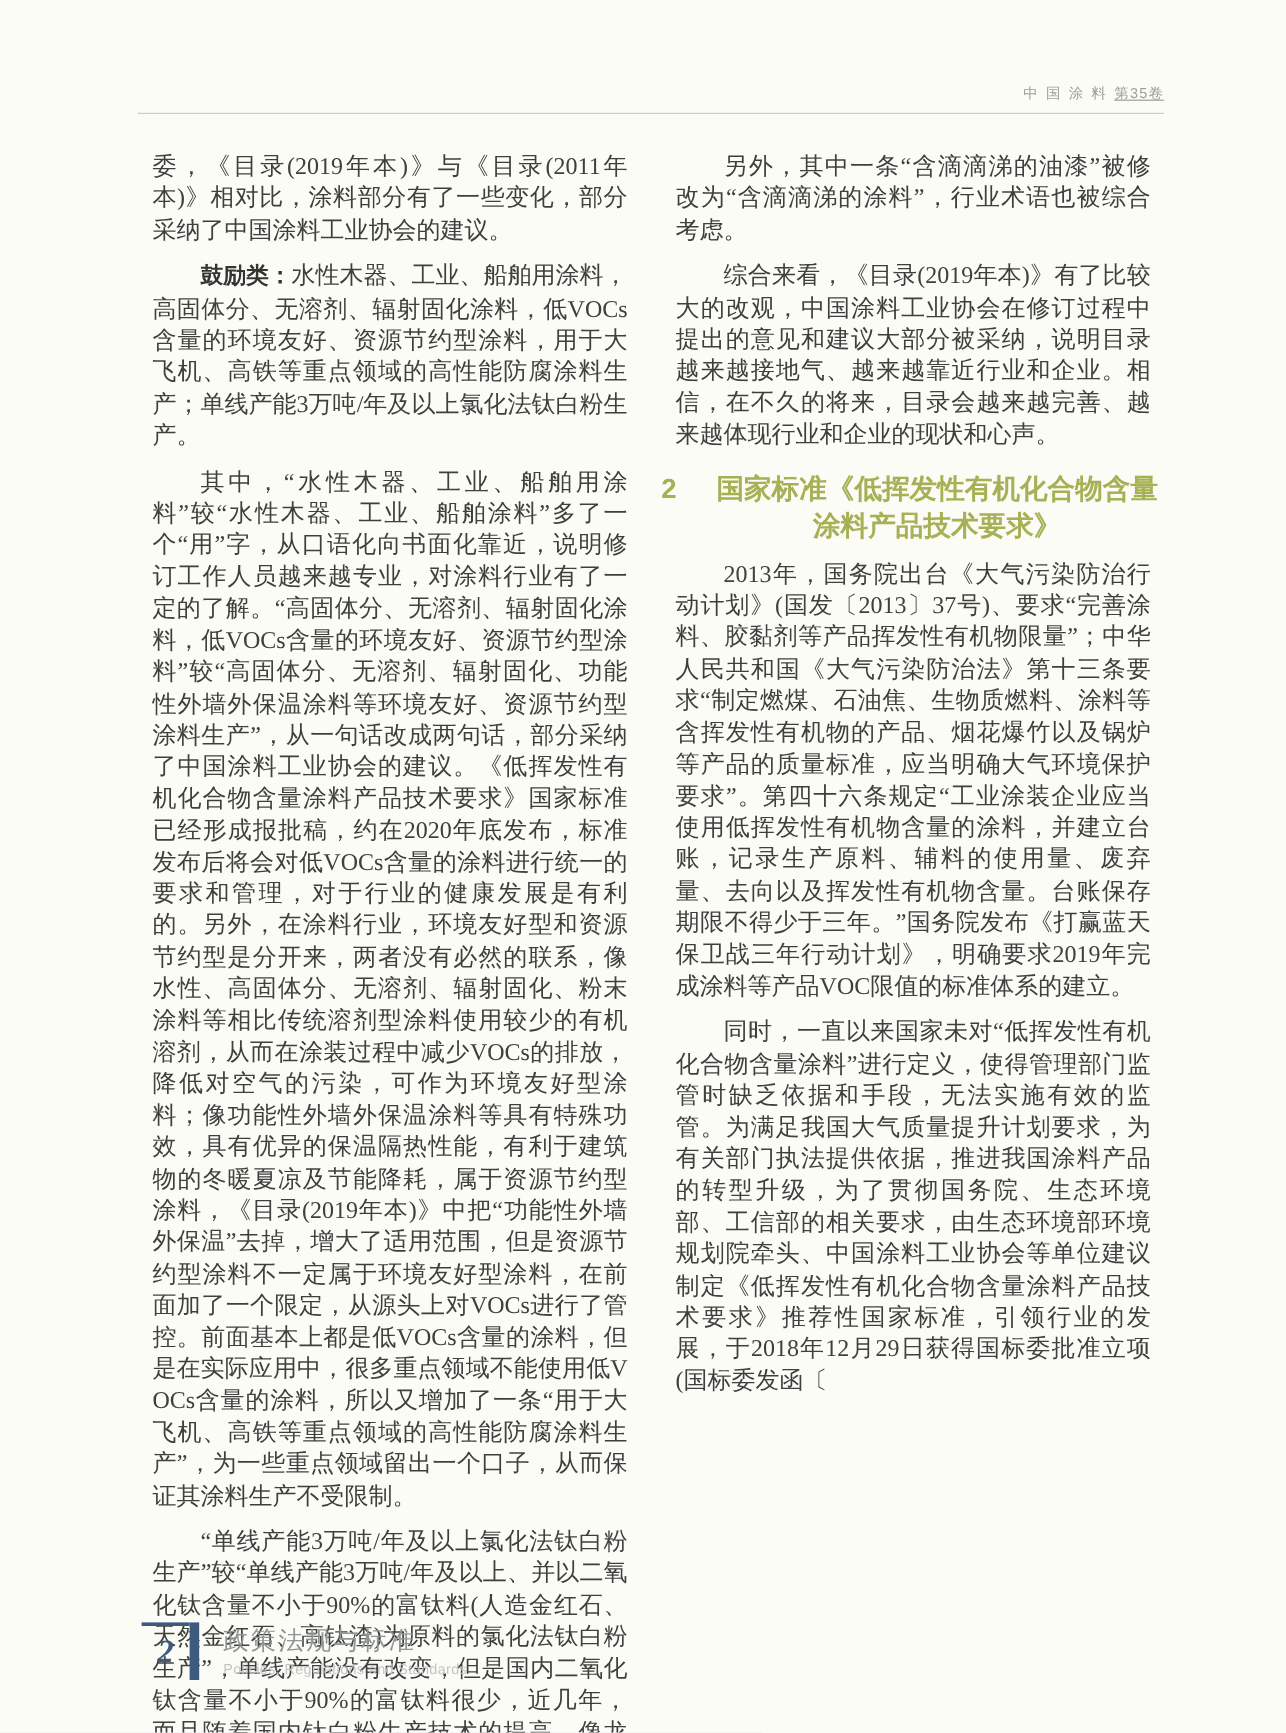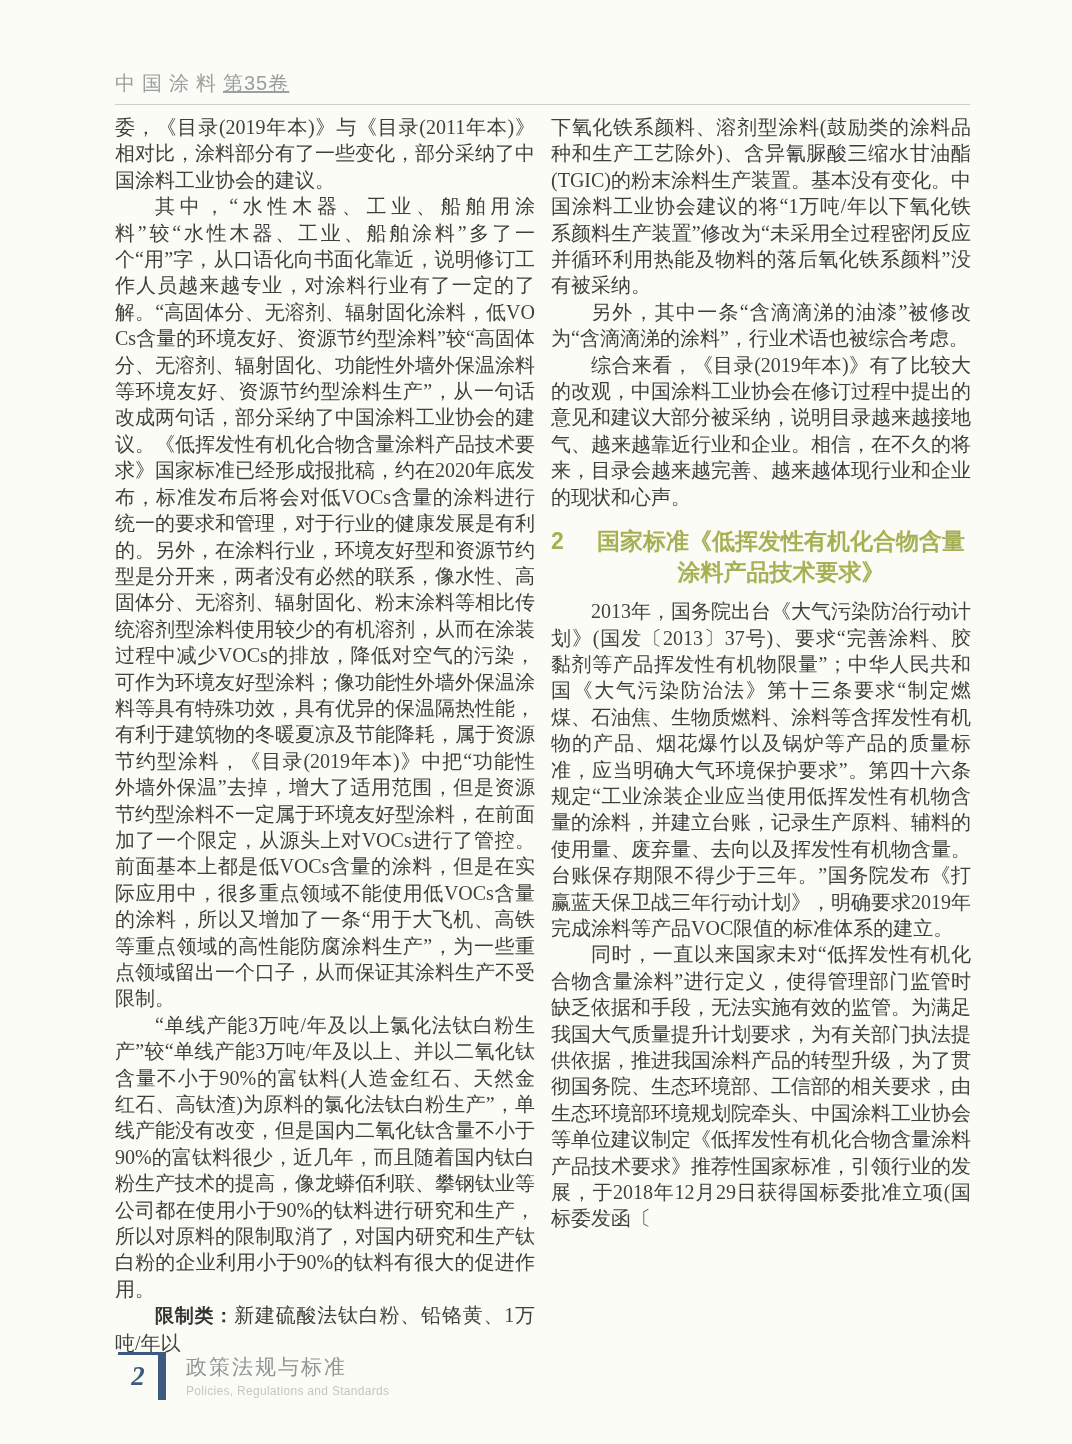--- a/index.html
+++ b/index.html
@@ -9,39 +9,39 @@
     margin:0 auto;
     background:#fcfcf7;
     font-family:"Liberation Serif","DejaVu Serif",serif;
     color:#3f3f3d;
     overflow:hidden;
   }
   
   .header{
     position:absolute;
     left:115px;right:102px;top:70px;
-    display:flex;justify-content:flex-start;align-items:flex-end;
+    display:flex;justify-content:flex-end;align-items:flex-end;
     padding-bottom:7px;
     border-bottom:1px solid #c9cfcc;
     font-family:"Liberation Sans","DejaVu Sans",sans-serif;
-    font-size:20px;color:#9aa09e;
+    font-size:12px;color:#9aa09e;
   }
   .header .journal{letter-spacing:7px;}
   .header .volume{letter-spacing:1px;text-decoration:underline;}
   
   .columns{
     position:absolute;
     left:115px;top:114px;
     width:856px;
     display:flex;
     gap:16px;
   }
   .col{width:420px;}
   .body-p{
-    margin:0;
+    margin:12px;
     font-size:20px;
     line-height:26.4px;
     text-align:justify;
     word-break:break-all;
   }
   .body-p.indent{text-indent:2em;}
   .lead{
     font-family:"Liberation Sans","DejaVu Sans",sans-serif;
     font-weight:bold;
     color:#343432;
@@ -100,27 +100,27 @@
 
   <div class="header">
     <span class="journal">中国涂料</span>
     <span class="volume">第35卷</span>
   </div>
 
   <div class="columns">
 
     <div class="col">
       <p class="body-p"><span>委，《目录(2019年本)》与《目录(2011年本)》相对比，涂料部分有了一些变化，部分采纳了中国涂料工业协会的建议。</span></p>
+      <p class="body-p indent"><span class="lead">鼓励类：</span><span>水性木器、工业、船舶用涂料，高固体分、无溶剂、辐射固化涂料，低VOCs含量的环境友好、资源节约型涂料，用于大飞机、高铁等重点领域的高性能防腐涂料生产；单线产能3万吨/年及以上氯化法钛白粉生产。</span></p>
       <p class="body-p indent"><span>其中，“水性木器、工业、船舶用涂料”较“水性木器、工业、船舶涂料”多了一个“用”字，从口语化向书面化靠近，说明修订工作人员越来越专业，对涂料行业有了一定的了解。“高固体分、无溶剂、辐射固化涂料，低VOCs含量的环境友好、资源节约型涂料”较“高固体分、无溶剂、辐射固化、功能性外墙外保温涂料等环境友好、资源节约型涂料生产”，从一句话改成两句话，部分采纳了中国涂料工业协会的建议。《低挥发性有机化合物含量涂料产品技术要求》国家标准已经形成报批稿，约在2020年底发布，标准发布后将会对低VOCs含量的涂料进行统一的要求和管理，对于行业的健康发展是有利的。另外，在涂料行业，环境友好型和资源节约型是分开来，两者没有必然的联系，像水性、高固体分、无溶剂、辐射固化、粉末涂料等相比传统溶剂型涂料使用较少的有机溶剂，从而在涂装过程中减少VOCs的排放，降低对空气的污染，可作为环境友好型涂料；像功能性外墙外保温涂料等具有特殊功效，具有优异的保温隔热性能，有利于建筑物的冬暖夏凉及节能降耗，属于资源节约型涂料，《目录(2019年本)》中把“功能性外墙外保温”去掉，增大了适用范围，但是资源节约型涂料不一定属于环境友好型涂料，在前面加了一个限定，从源头上对VOCs进行了管控。前面基本上都是低VOCs含量的涂料，但是在实际应用中，很多重点领域不能使用低VOCs含量的涂料，所以又增加了一条“用于大飞机、高铁等重点领域的高性能防腐涂料生产”，为一些重点领域留出一个口子，从而保证其涂料生产不受限制。</span></p>
       <p class="body-p indent"><span>“单线产能3万吨/年及以上氯化法钛白粉生产”较“单线产能3万吨/年及以上、并以二氧化钛含量不小于90%的富钛料(人造金红石、天然金红石、高钛渣)为原料的氯化法钛白粉生产”，单线产能没有改变，但是国内二氧化钛含量不小于90%的富钛料很少，近几年，而且随着国内钛白粉生产技术的提高，像龙蟒佰利联、攀钢钛业等公司都在使用小于90%的钛料进行研究和生产，所以对原料的限制取消了，对国内研究和生产钛白粉的企业利用小于90%的钛料有很大的促进作用。</span></p>
       <p class="body-p indent"><span class="lead">限制类：</span><span>新建硫酸法钛白粉、铅铬黄、1万吨/年以</span></p>
     </div>
 
     <div class="col">
-      <p class="body-p"><span>下氧化铁系颜料、溶剂型涂料(鼓励类的涂料品种和生产工艺除外)、含异氰脲酸三缩水甘油酯(TGIC)的粉末涂料生产装置。基本没有变化。中国涂料工业协会建议的将“1万吨/年以下氧化铁系颜料生产装置”修改为“未采用全过程密闭反应并循环利用热能及物料的落后氧化铁系颜料”没有被采纳。</span></p>
       <p class="body-p indent"><span>另外，其中一条“含滴滴涕的油漆”被修改为“含滴滴涕的涂料”，行业术语也被综合考虑。</span></p>
       <p class="body-p indent"><span>综合来看，《目录(2019年本)》有了比较大的改观，中国涂料工业协会在修订过程中提出的意见和建议大部分被采纳，说明目录越来越接地气、越来越靠近行业和企业。相信，在不久的将来，目录会越来越完善、越来越体现行业和企业的现状和心声。</span></p>
 
       <div class="section-heading">
         <span class="num">2</span>
         <span class="title">国家标准《低挥发性有机化合物含量涂料产品技术要求》</span>
       </div>
 
       <p class="body-p indent"><span>2013年，国务院出台《大气污染防治行动计划》(国发〔2013〕37号)、要求“完善涂料、胶黏剂等产品挥发性有机物限量”；中华人民共和国《大气污染防治法》第十三条要求“制定燃煤、石油焦、生物质燃料、涂料等含挥发性有机物的产品、烟花爆竹以及锅炉等产品的质量标准，应当明确大气环境保护要求”。第四十六条规定“工业涂装企业应当使用低挥发性有机物含量的涂料，并建立台账，记录生产原料、辅料的使用量、废弃量、去向以及挥发性有机物含量。台账保存期限不得少于三年。”国务院发布《打赢蓝天保卫战三年行动计划》，明确要求2019年完成涂料等产品VOC限值的标准体系的建立。</span></p>
       <p class="body-p indent"><span>同时，一直以来国家未对“低挥发性有机化合物含量涂料”进行定义，使得管理部门监管时缺乏依据和手段，无法实施有效的监管。为满足我国大气质量提升计划要求，为有关部门执法提供依据，推进我国涂料产品的转型升级，为了贯彻国务院、生态环境部、工信部的相关要求，由生态环境部环境规划院牵头、中国涂料工业协会等单位建议制定《低挥发性有机化合物含量涂料产品技术要求》推荐性国家标准，引领行业的发展，于2018年12月29日获得国标委批准立项(国标委发函〔</span></p>

